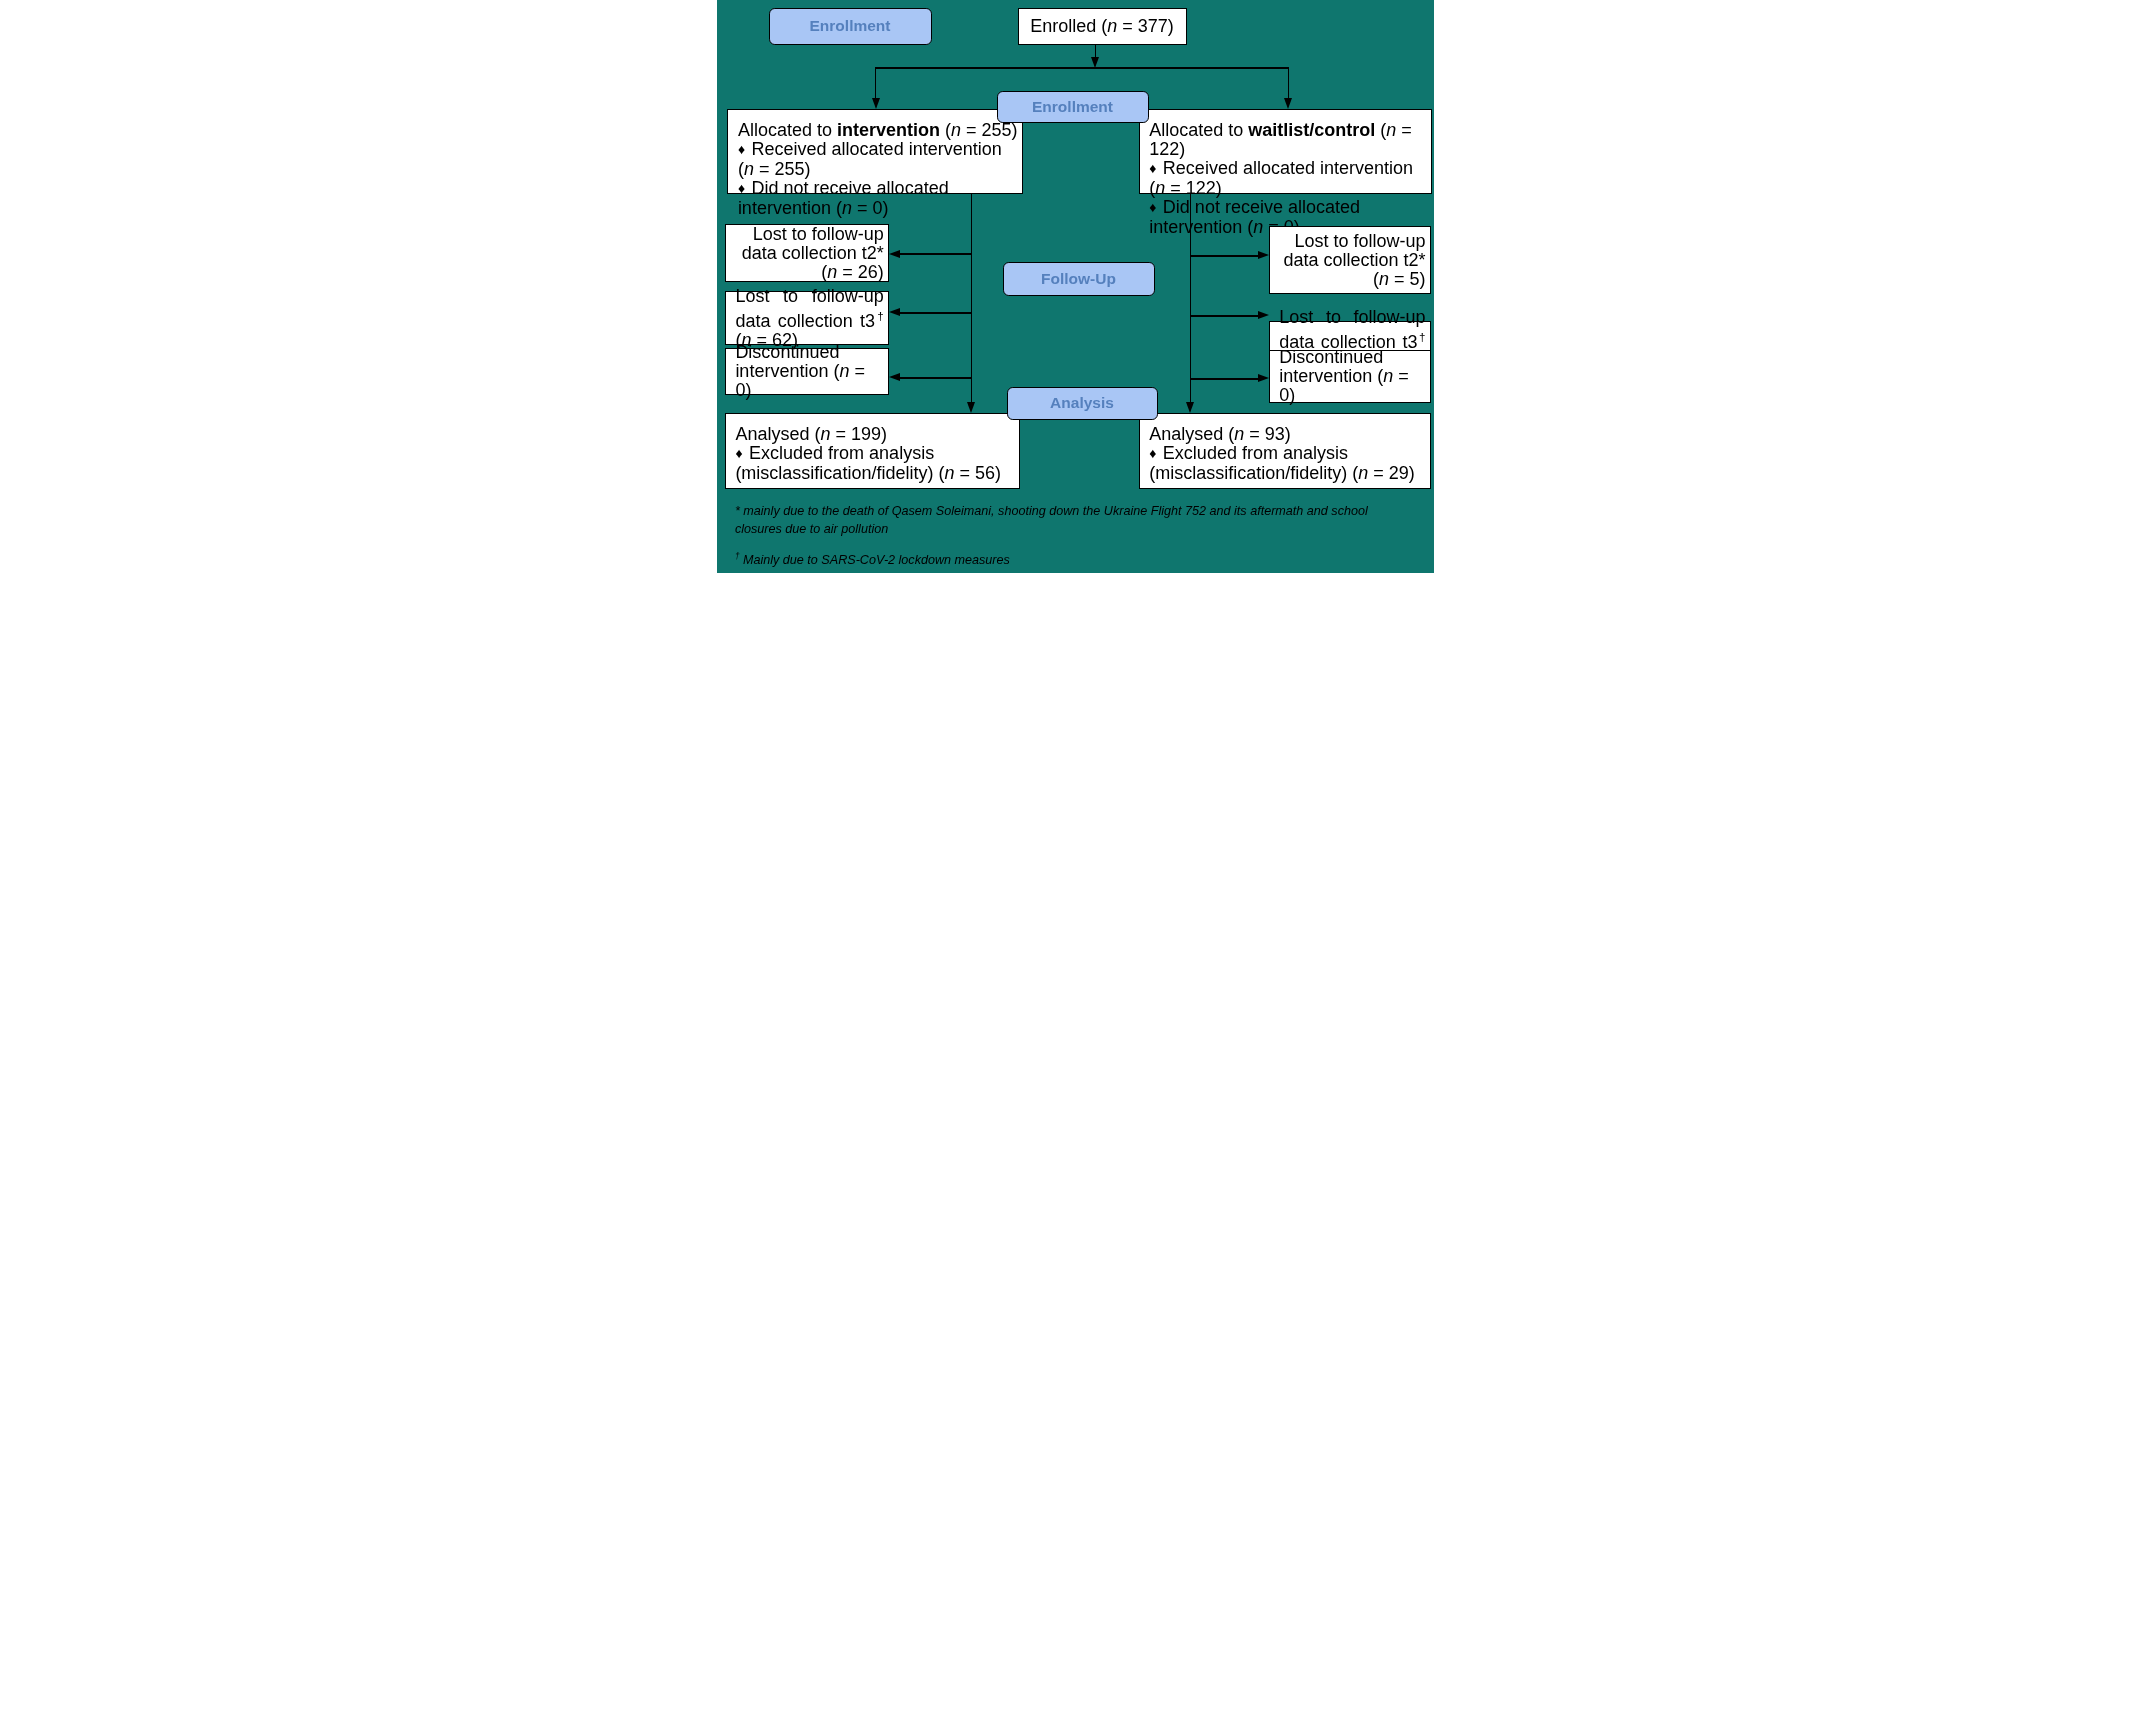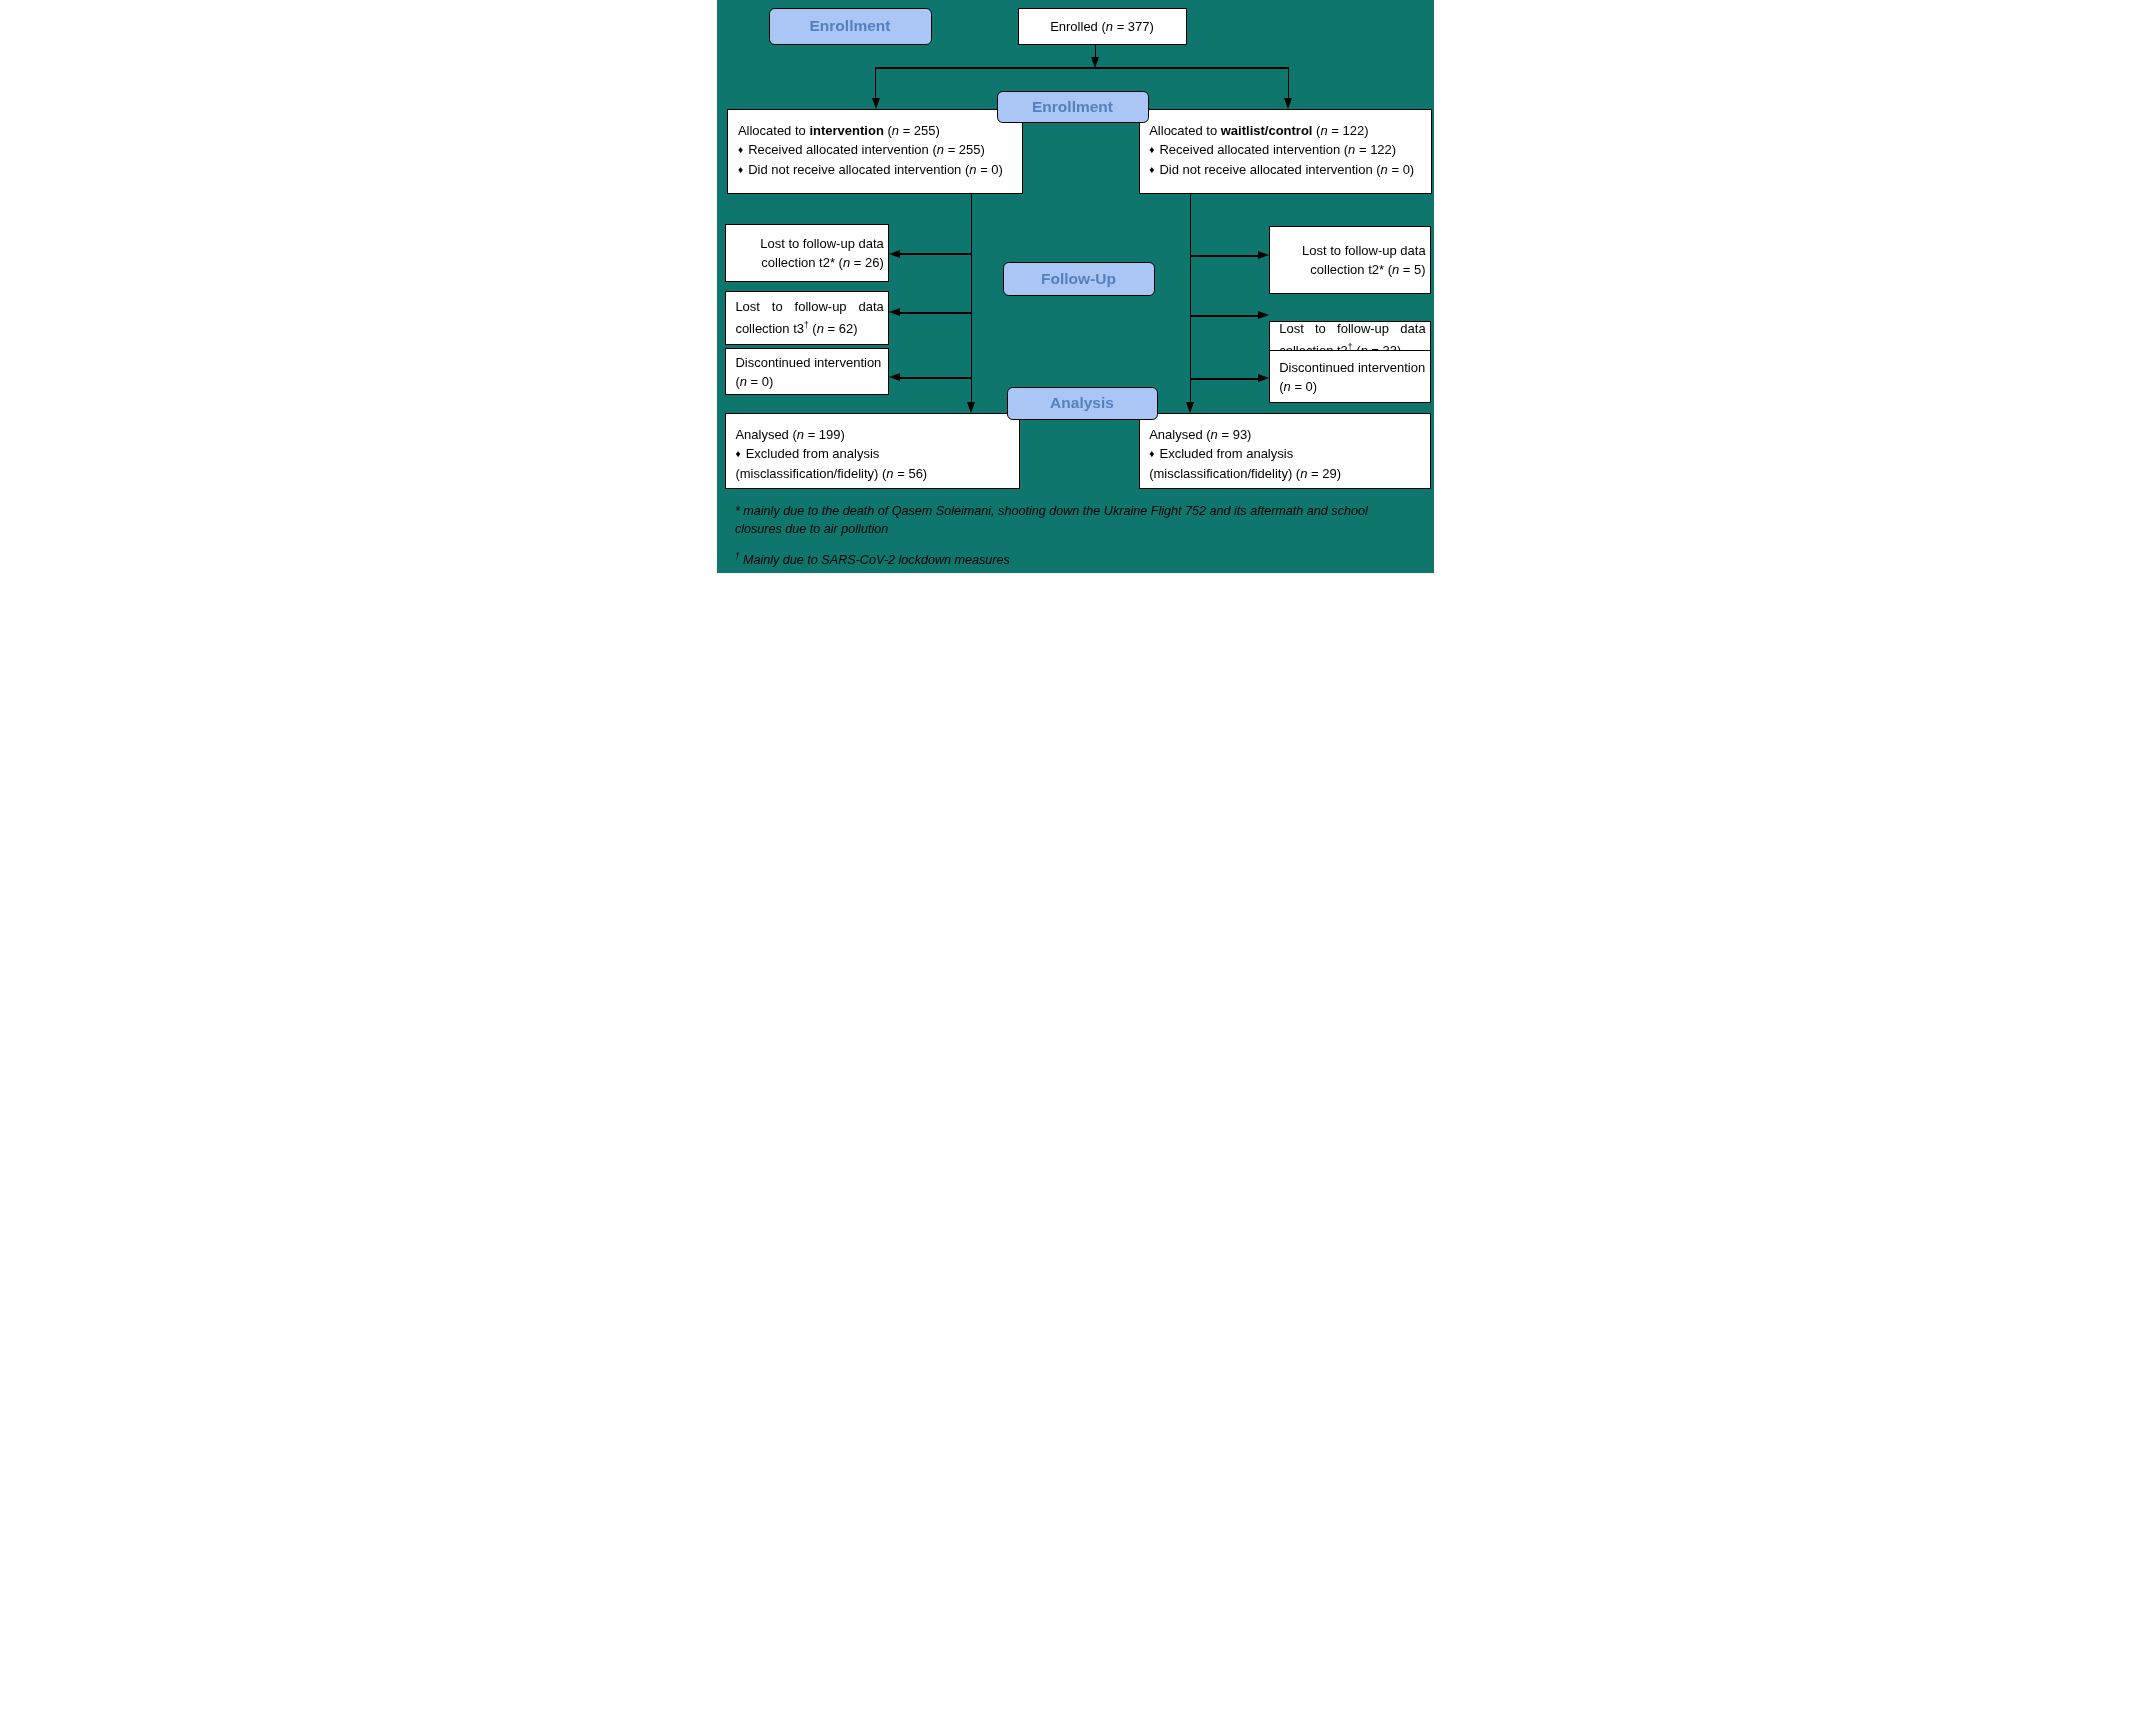--- a/index.html
+++ b/index.html
@@ -17,21 +17,21 @@
     font-size:15.5px;
     display:flex;align-items:center;justify-content:center;
     z-index:6;
   }
 
   
   .fbox{
     position:absolute;
     background:#fff;
     border:1.5px solid #000;
-    font-size:13px;
+    font-size:18px;
     color:#000;
     z-index:3;
     box-sizing:border-box;
   }
   .fbox .line{line-height:19px;}
   .pad-multi{padding:10.7px 1.9px 0 9.7px;}
   .center-v{display:flex;flex-direction:column;justify-content:center;padding:0 3.9px 0 9.7px;}
   .center-all{display:flex;align-items:center;justify-content:center;}
   .justify .line{text-align:justify;}
   .bullet{font-size:0.78em;letter-spacing:1.5px;position:relative;top:-1px;}

